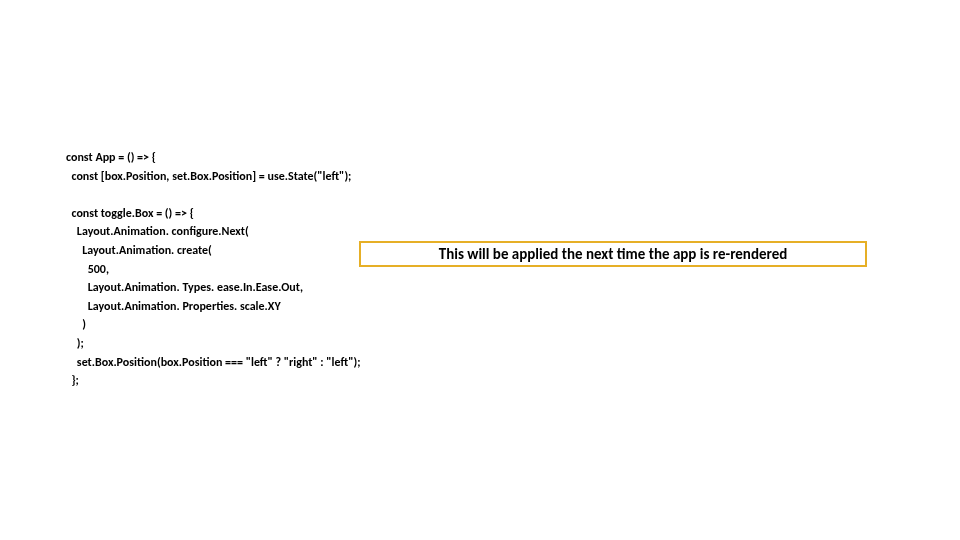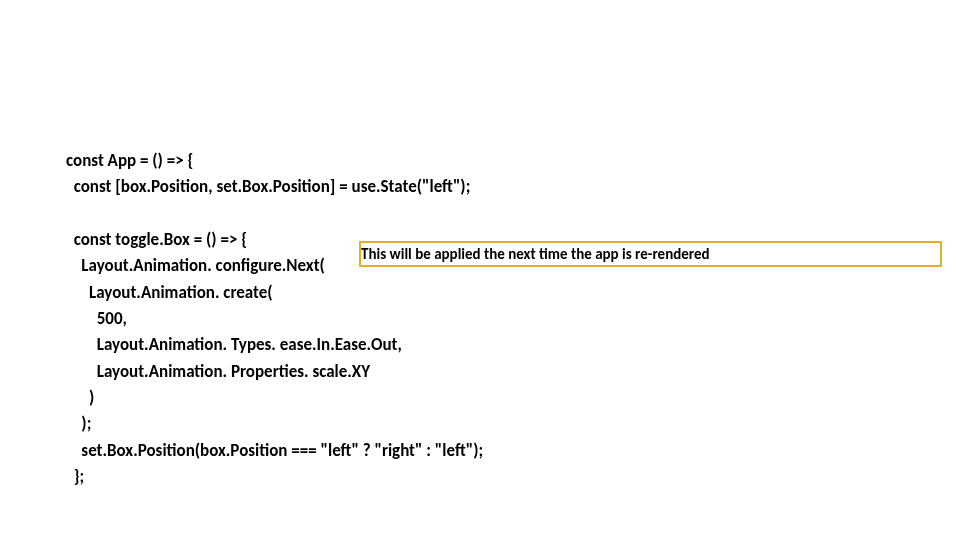--- a/index.html
+++ b/index.html
@@ -25,38 +25,38 @@
     font-size: 42px;
     font-weight: 400;
     font-family: "Calibri Light", Calibri, "Segoe UI Light", Arial, sans-serif;
     color: #000;
   }
   .code-block {
     position: absolute;
     left: 66px;
     top: 148px;
     width: 830px;
-    font-size: 17px;
+    font-size: 12px;
     font-weight: 700;
     line-height: 1.55;
     white-space: pre;
     color: #000;
   }
   .annotation {
     position: absolute;
     left: 359px;
     top: 241px;
-    width: 583px;
+    width: 508px;
     height: 26px;
     border: 2px solid #e6af26;
     background: #fff;
     box-sizing: border-box;
     display: flex;
     align-items: center;
-    justify-content: flex-start;
+    justify-content: center;
     font-size: 15px;
     font-weight: 700;
     color: #000;
   }
 </style>
 </head>
 <body>
 
 <div class="slide">
 

